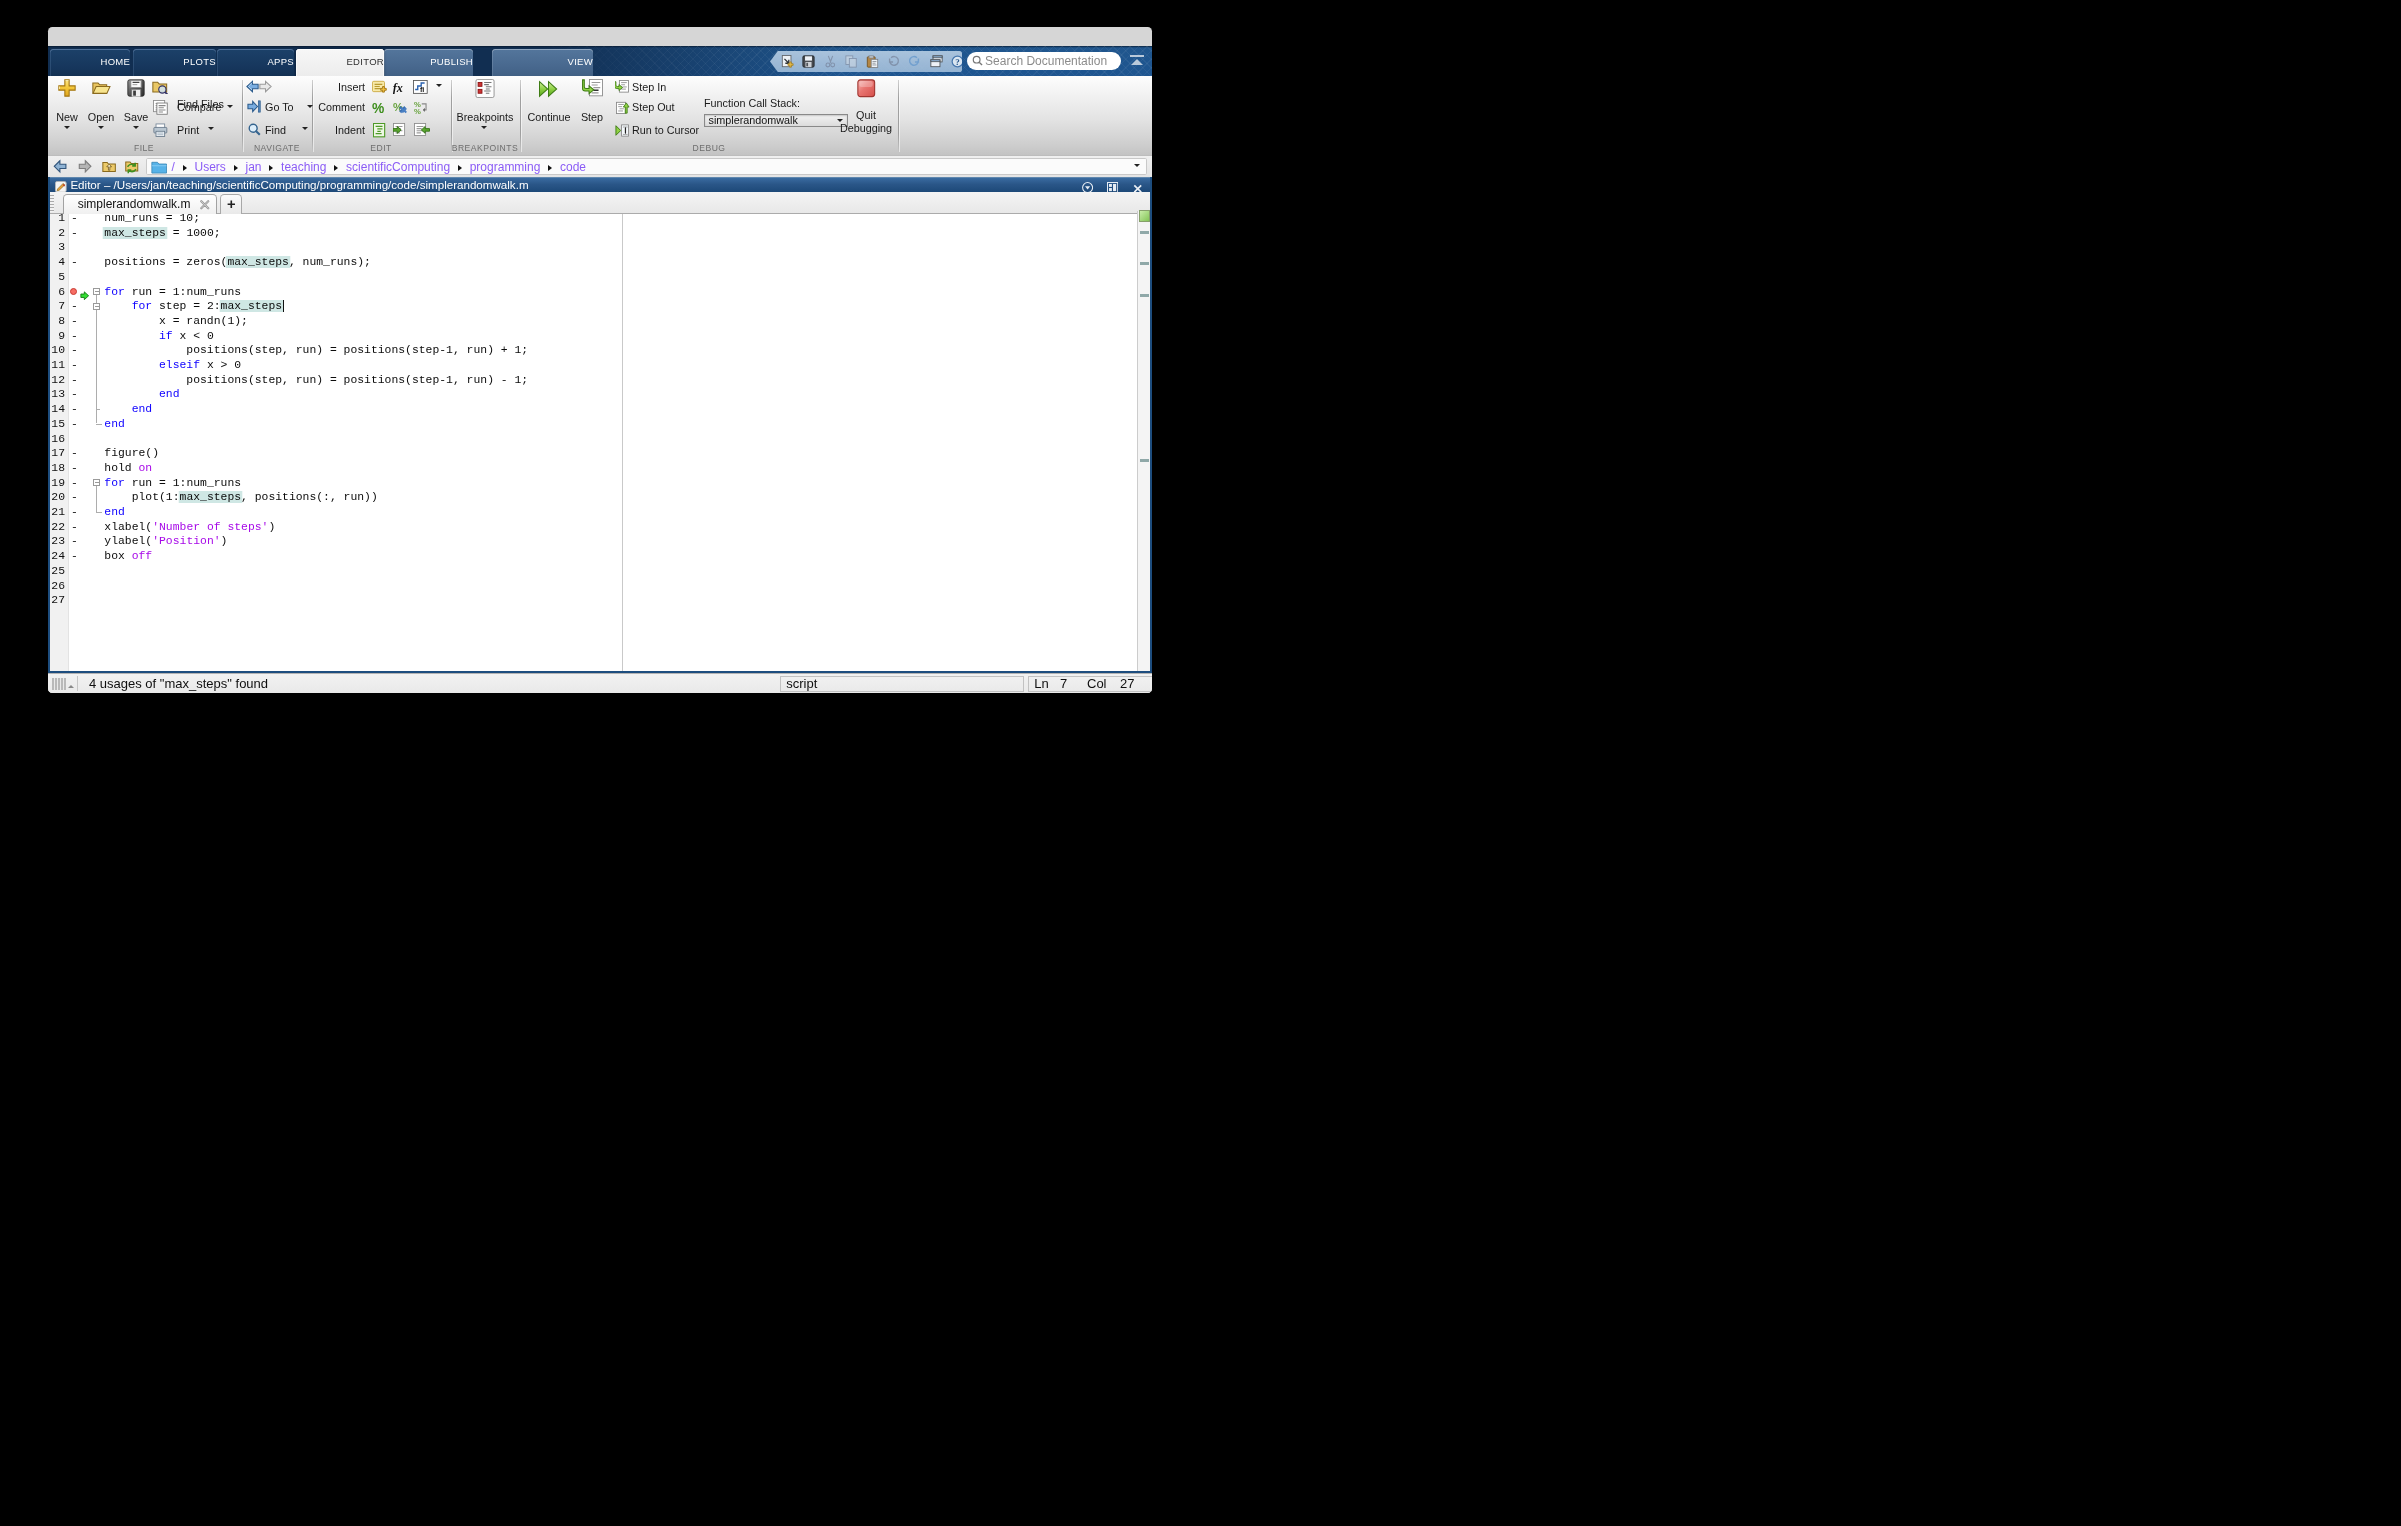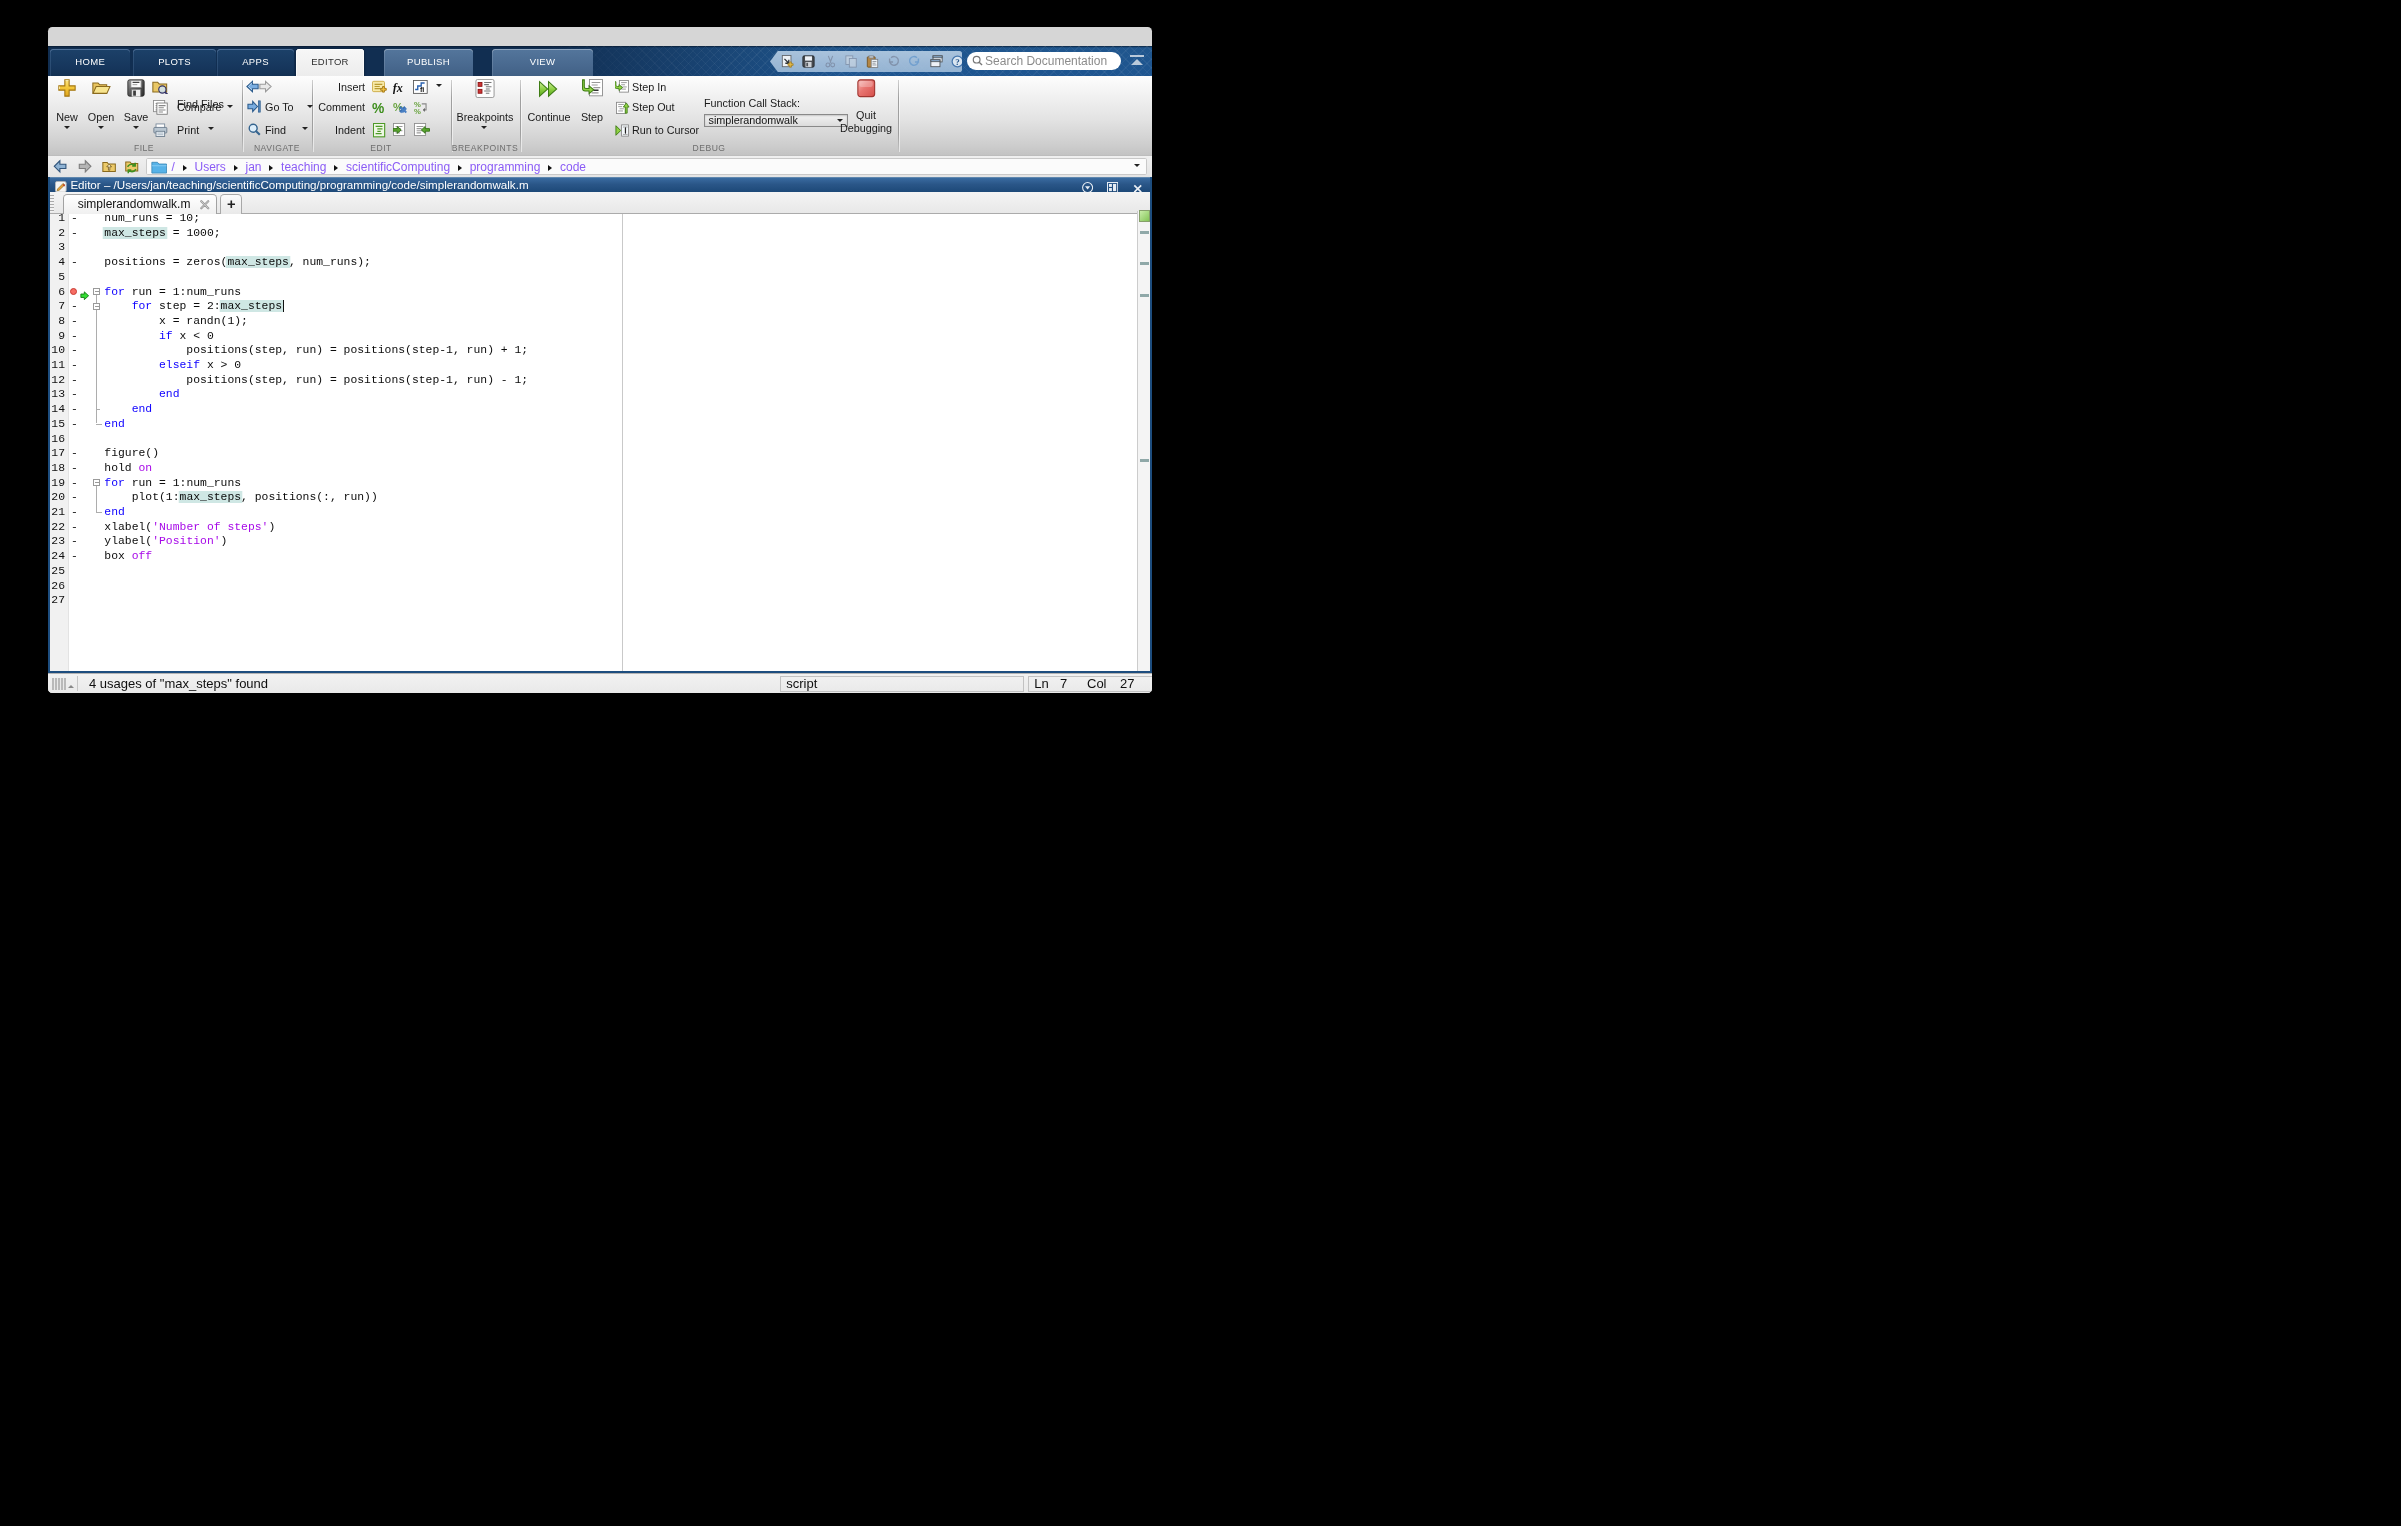--- a/index.html
+++ b/index.html
@@ -5,21 +5,21 @@
 #win{position:absolute;left:48px;top:27px;width:1104px;height:666px;border-radius:4.3px;overflow:hidden;background:#d6d6d6}
 .abs{position:absolute}
 
 #titlebar{position:absolute;left:0;top:0;width:100%;height:19.4px;background:linear-gradient(#f6f6f6,#dedede 60%,#d0d0d0);border-bottom:0.9px solid #a9a9a9}
 .tl{position:absolute;top:5.6px;width:10.4px;height:10.4px;border-radius:50%}
 #title{position:absolute;top:0;left:0;width:100%;text-align:center;font-size:11.6px;line-height:19.4px;color:#3c3c3c}
 
 #tabband{position:absolute;left:0;top:19.4px;width:100%;height:30px;background:linear-gradient(90deg,rgba(17,46,81,1) 0%,rgba(17,46,81,1) 45%,rgba(17,46,81,0) 72%),linear-gradient(#20568d,#1e5590);box-shadow:inset 0 1.3px 0 rgba(6,20,38,.55)}
 #bandright{position:absolute;top:0;height:100%;left:483px;right:0}
 #bandright .hatch{position:absolute;inset:0;background:repeating-linear-gradient(45deg,rgba(255,255,255,.05) 0 0.9px,transparent 0.9px 6px),repeating-linear-gradient(-45deg,rgba(255,255,255,.05) 0 0.9px,transparent 0.9px 6px);-webkit-mask-image:linear-gradient(90deg,transparent 0,#000 30%);mask-image:linear-gradient(90deg,transparent 0,#000 30%)}
-.rtab{position:absolute;top:2.6px;height:27px;border-radius:3.5px 3.5px 0 0;font-size:9.5px;letter-spacing:0.3px;text-align:center;line-height:26px}
+.rtab{position:absolute;top:2.6px;height:27px;border-radius:3.5px 3.5px 0 0;font-size:9.5px;letter-spacing:0.3px;text-align:right;line-height:26px}
 .rtab.dark{background:linear-gradient(#1c4169,#16365c 70%,#133153);box-shadow:inset 0 0.9px 0 rgba(120,150,190,.55),inset 0.9px 0 0 rgba(120,150,190,.25);color:#fff}
 .rtab.mid{background:linear-gradient(#54769c,#47678d 70%,#416084);box-shadow:inset 0 0.9px 0 rgba(255,255,255,.35),inset 0.9px 0 0 rgba(255,255,255,.15);color:#fff}
 .rtab.sel{background:linear-gradient(#f7f7f7,#ebebeb);color:#2e2e2e;box-shadow:0 0 2.6px rgba(0,0,0,.45),inset 0 0.9px 0 #fff,inset 0.9px 0 0 rgba(255,255,255,.8),inset -0.9px 0 0 rgba(255,255,255,.8)}
 
 #ribbon{position:absolute;left:0;top:49px;width:100%;height:79px;background:linear-gradient(#fdfdfd,#e3e3e3 55%,#cdcdcd 88%,#c3c3c3)}
 .sep{position:absolute;top:3.5px;bottom:2.6px;width:0.9px;background:linear-gradient(#d0d0d0,#9f9f9f 25%,#9f9f9f 75%,#c5c5c5);box-shadow:0.9px 0 0 rgba(255,255,255,.6)}
 .seclab{position:absolute;bottom:2.2px;font-size:8.6px;letter-spacing:0.5px;color:#6e6e6e;text-align:center;transform:translateX(-50%)}
 .rlab{position:absolute;font-size:10.8px;color:#1a1a1a;white-space:nowrap}
 .ctr{transform:translateX(-50%);text-align:center}
 .dn{position:absolute;width:0;height:0;border:3.5px solid transparent;border-top:3.9px solid #222;border-bottom:none}
@@ -79,21 +79,21 @@
 <div id="win">
   <div id="tabband">
     <div id="bandright">
         <div class="hatch"></div>
       </div>
     <div class="rtab dark" style="left:2.2px;width:80px">HOME</div>
     <div class="rtab dark" style="left:85px;width:83px">PLOTS</div>
     <div class="rtab dark" style="left:169px;width:77px">APPS</div>
     <div class="rtab mid" style="left:336px;width:89px">PUBLISH</div>
     <div class="rtab mid" style="left:444px;width:101px">VIEW</div>
-    <div class="rtab sel" style="left:248px;width:68px;height:30px">EDITOR</div>
+    <div class="rtab sel" style="left:248px;width:88px;height:30px">EDITOR</div>
     <div id="qab">
         <span class="qi" id="qi-new"><svg width="13" height="13" viewBox="0 0 15 15">
             <rect x="1.5" y="0.5" width="10" height="13" fill="#fff" stroke="#666"></rect>
             <path d="M4 4.5 L9 9.5 M9 9.5 v-4 m0 4 h-4" stroke="#333" stroke-width="1.5" fill="none"></path>
             <path d="M9.5 8.5h2.5v2.5h2.5v2.5h-2.5V16h-2.5v-2.5H7v-2.5h2.5z" transform="scale(.8) translate(3,1.5)" fill="#f2c23e" stroke="#a97d1c"></path>
           </svg></span>
         <span class="qi" id="qi-save"><svg width="13" height="13" viewBox="0 0 15 15">
             <rect x="1" y="1" width="13" height="13" rx="1.5" fill="#4a4a4a" stroke="#222"></rect>
             <rect x="3.5" y="1.5" width="8" height="5" fill="#fff"></rect>
             <rect x="4" y="8" width="7" height="6" fill="#ddd"></rect>

